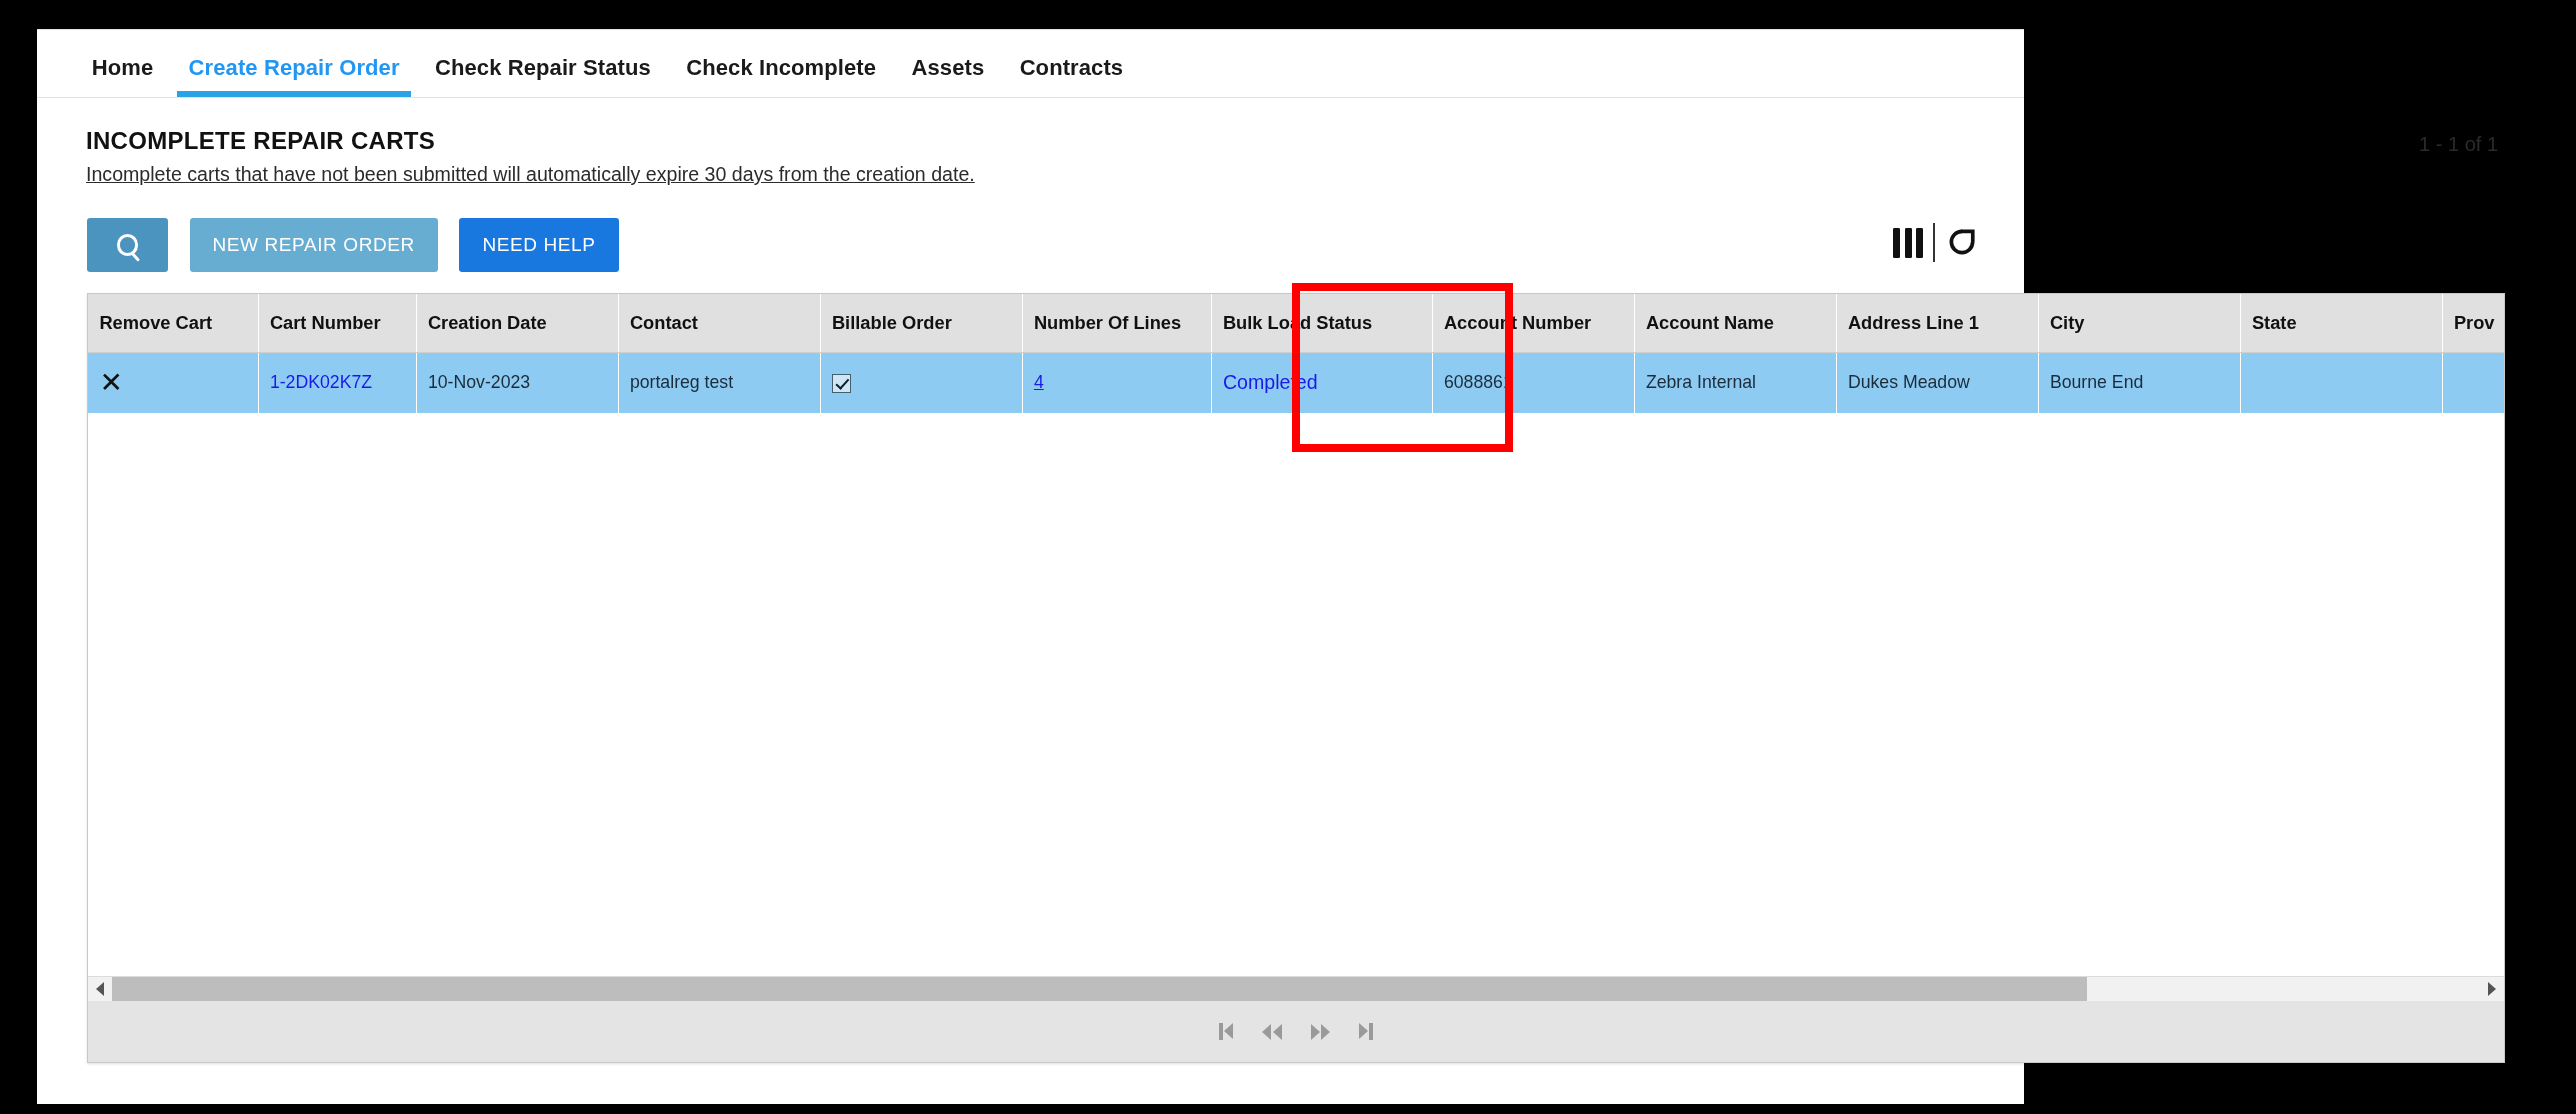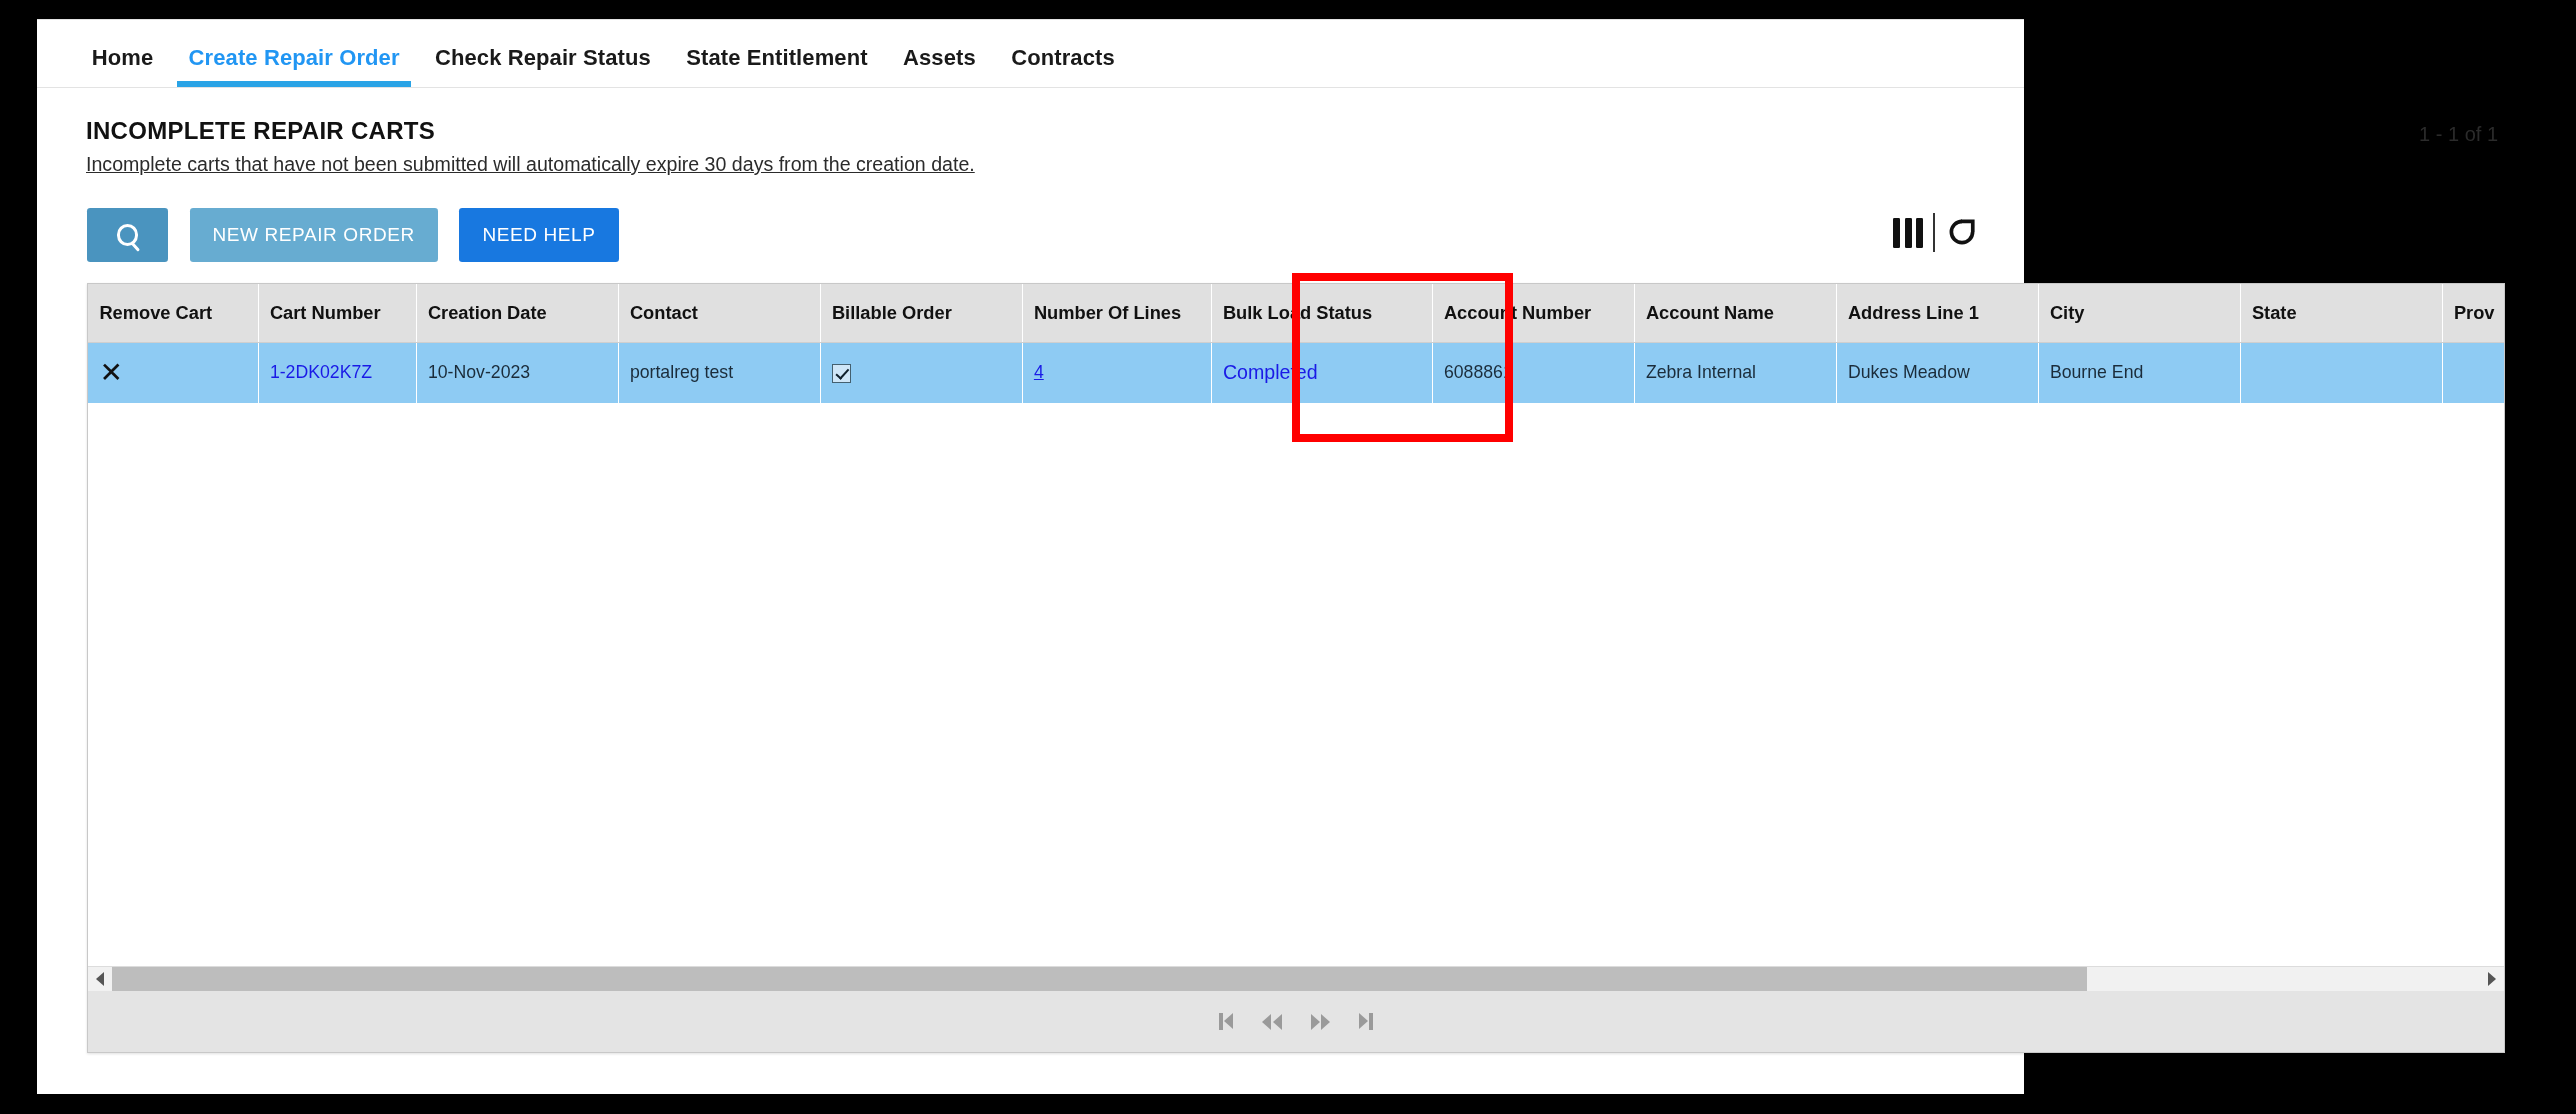--- a/index.html
+++ b/index.html
@@ -5,21 +5,21 @@
   * { box-sizing: border-box; margin: 0; padding: 0; }
   html, body {
     width: 2576px; height: 1114px;
     background: #000000;
     font-family: "Liberation Sans", sans-serif;
     overflow: hidden;
   }
   
   #frame {
     position: absolute;
-    left: 37px; top: 19px;
+    left: 37px; top: 29px;
     width: 1987px; height: 1075px;
     background: #ffffff;
   }
   
   #navbar {
     position: absolute;
     left: 0; top: 0;
     width: 100%; height: 69px;
     background: #ffffff;
     border-top: 1.9px solid #e3e3e3;
@@ -270,21 +270,21 @@
 </style>
 </head>
 <body>
 
 <div id="frame">
 
   <div id="navbar">
     <div class="nav-tab">Home</div>
     <div class="nav-tab active">Create Repair Order</div>
     <div class="nav-tab">Check Repair Status</div>
-    <div class="nav-tab">State Entitlement</div>
+    <div class="nav-tab">Check Incomplete</div>
     <div class="nav-tab">Assets</div>
     <div class="nav-tab">Contracts</div>
   </div>
 
   <div id="page-head">
     <div id="page-title">INCOMPLETE REPAIR CARTS</div>
     <div id="page-sub">Incomplete carts that have not been submitted will automatically expire 30 days from the creation date.</div>
     <div id="result-count">1 - 1 of 1</div>
   </div>
 

